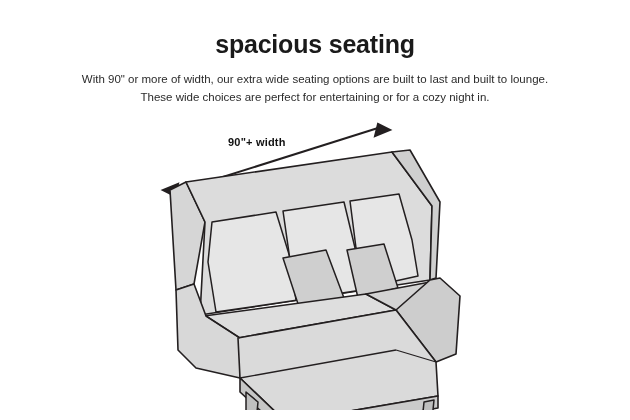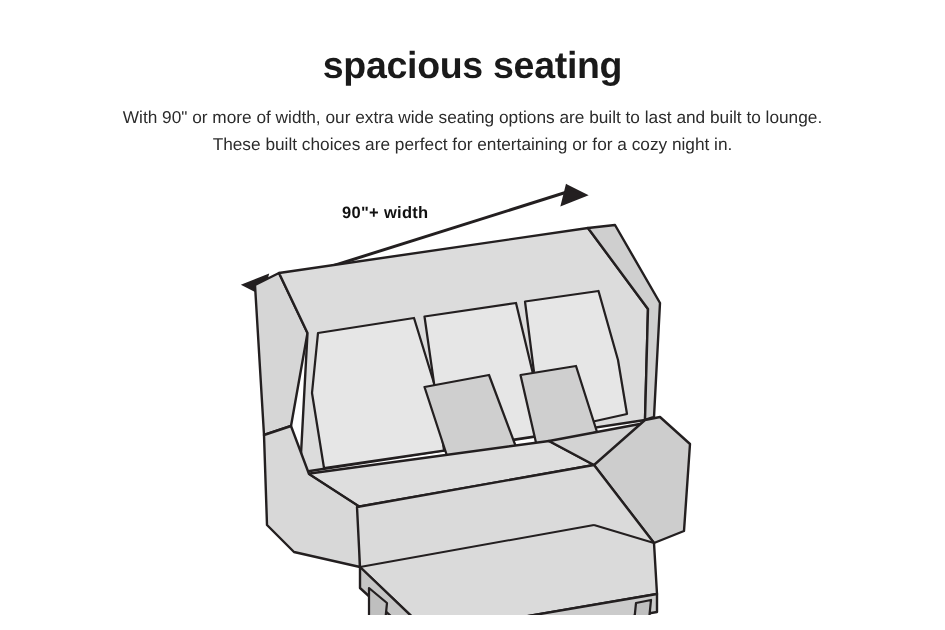--- a/index.html
+++ b/index.html
@@ -62,21 +62,21 @@
 </style>
 </head>
 <body>
 
 <div class="page">
 
   <div class="headline">spacious seating</div>
 
   <div class="subcopy">
     <span class="line">With 90" or more of width, our extra wide seating options are built to last and built to lounge.</span>
-    <span class="line">These built choices are perfect for entertaining or for a cozy night in.</span>
+    <span class="line">These wide choices are perfect for entertaining or for a cozy night in.</span>
   </div>
 
   <div class="dim-label">90"+ width</div>
 
   <div class="illustration">
     <svg width="630" height="300" viewBox="0 0 630 300" xmlns="http://www.w3.org/2000/svg">
 
       <g stroke="#231f20" stroke-width="2" fill="#231f20">
         <line x1="175" y1="82" x2="378" y2="18"></line>
         <polygon points="378,14 390,20 375,26"></polygon>

